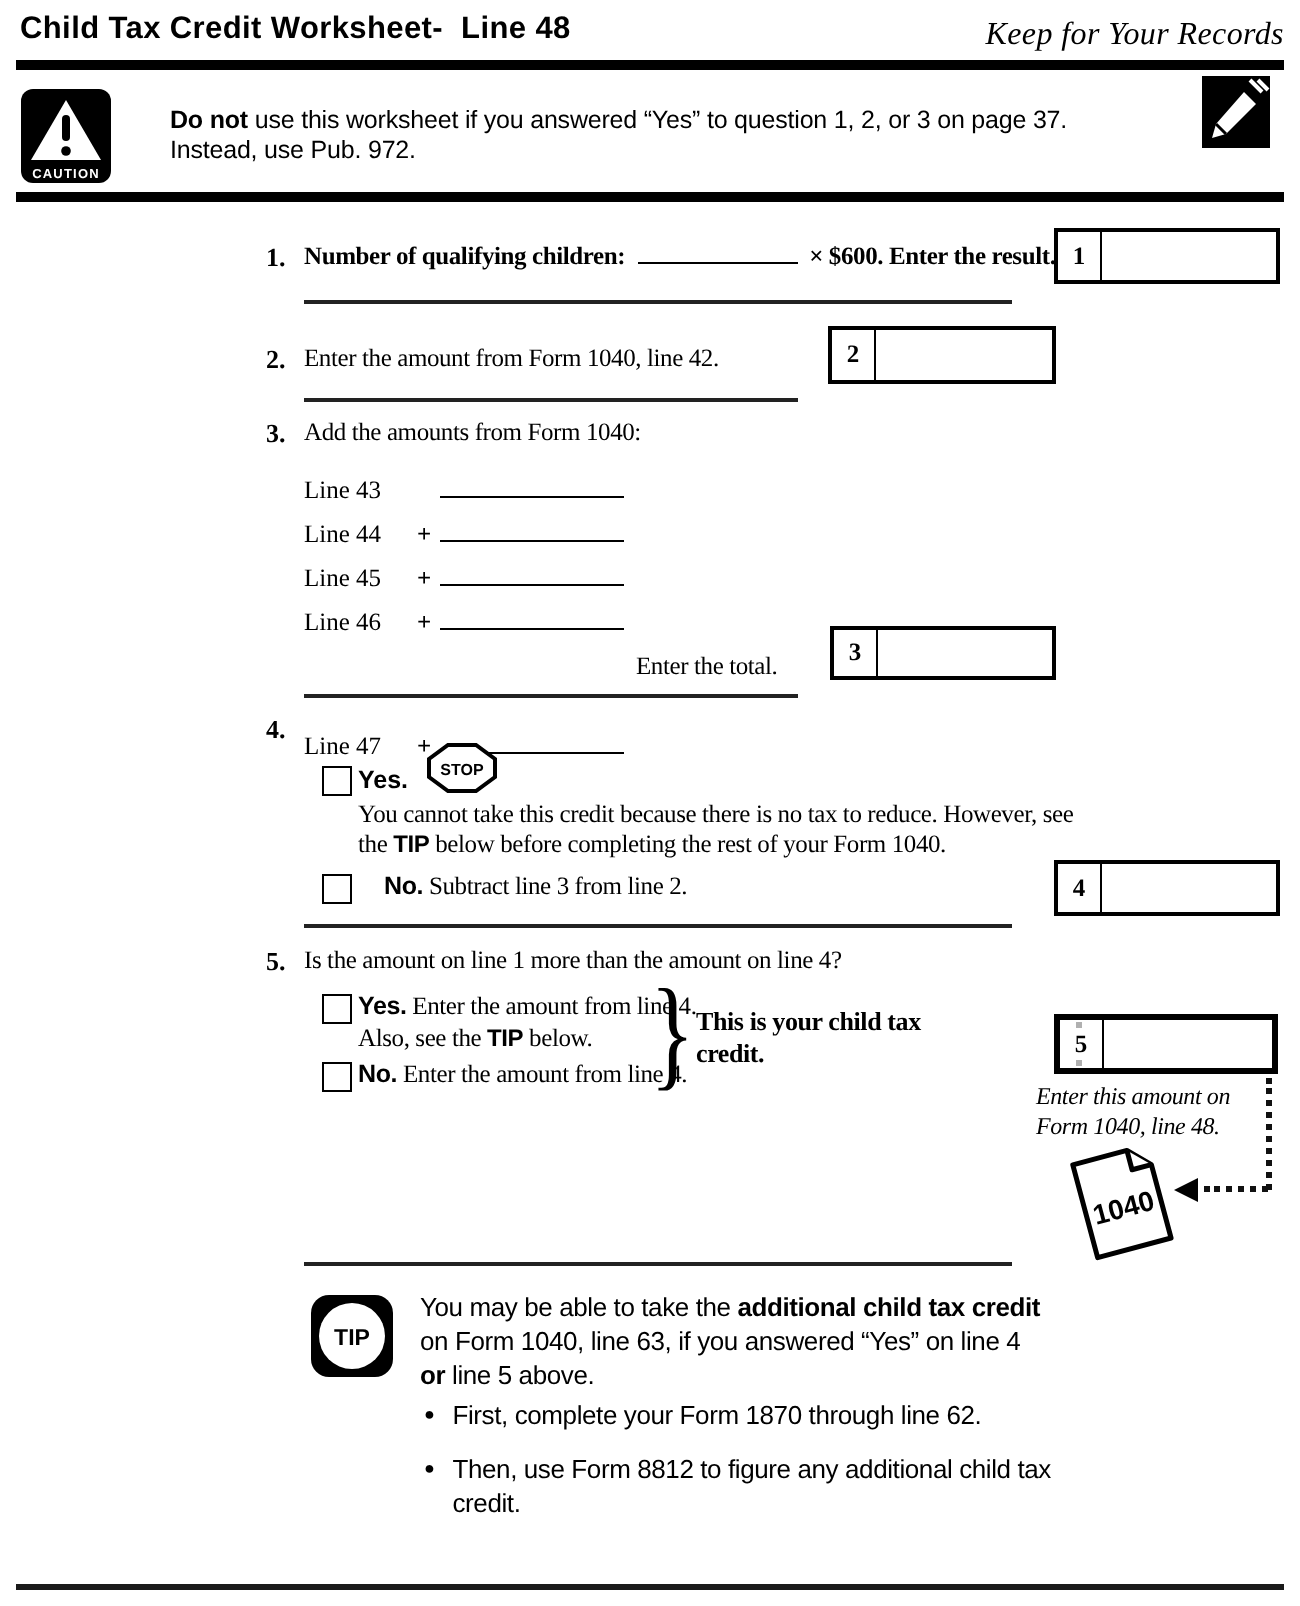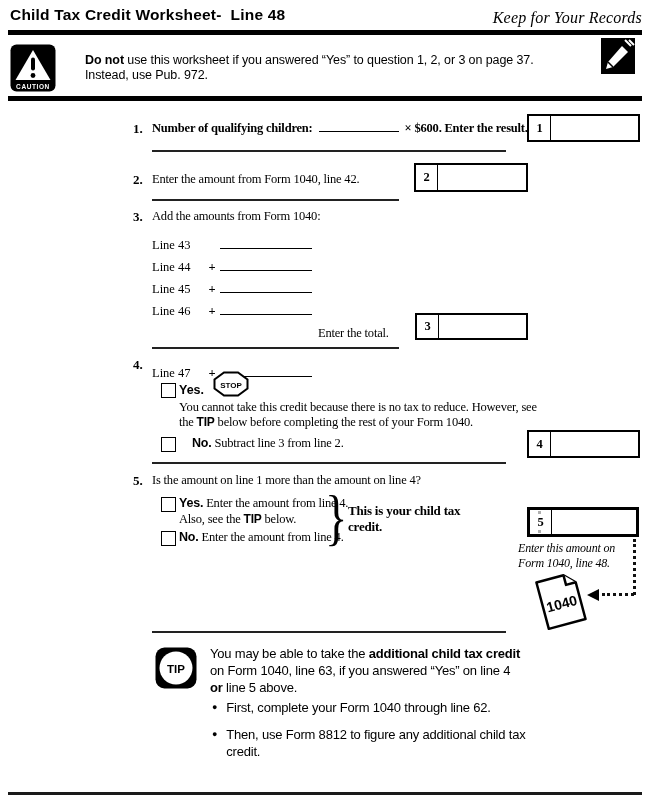--- a/index.html
+++ b/index.html
@@ -173,21 +173,21 @@
     <rect x="0.5" y="0.5" width="41" height="41" rx="9" fill="#000"></rect>
     <circle cx="21" cy="21" r="16.5" fill="#fff"></circle>
     <text x="21" y="25.5" font-size="11.5" font-weight="bold" text-anchor="middle" font-family="Liberation Sans, sans-serif">TIP</text>
   </svg>
   <div class="tip-line" style="left:210px;top:646px;"><span>You may be able to take the </span><b>additional child tax credit</b></div>
   <div class="tip-line" style="left:210px;top:663px;">on Form 1040, line 63, if you answered “Yes” on line 4</div>
   <div class="tip-line" style="left:210px;top:680px;"><b>or</b><span> line 5 above.</span></div>
 
   <div class="bullet-row" style="left:212px;top:699px;">
     <span class="bullet-dot">●</span>
-    <span class="bullet-text">First, complete your Form 1040 through line 62.</span>
+    <span class="bullet-text">First, complete your Form 1870 through line 62.</span>
   </div>
   <div class="bullet-row" style="left:212px;top:726px;">
     <span class="bullet-dot">●</span>
     <span class="bullet-text">Then, use Form 8812 to figure any additional child tax credit.</span>
   </div>
 
   <div class="rule-thick" style="left:8px;top:792px;width:634px;height:3px;background:#1a1a1a;"></div>
 </div>
 
 </body></html>

